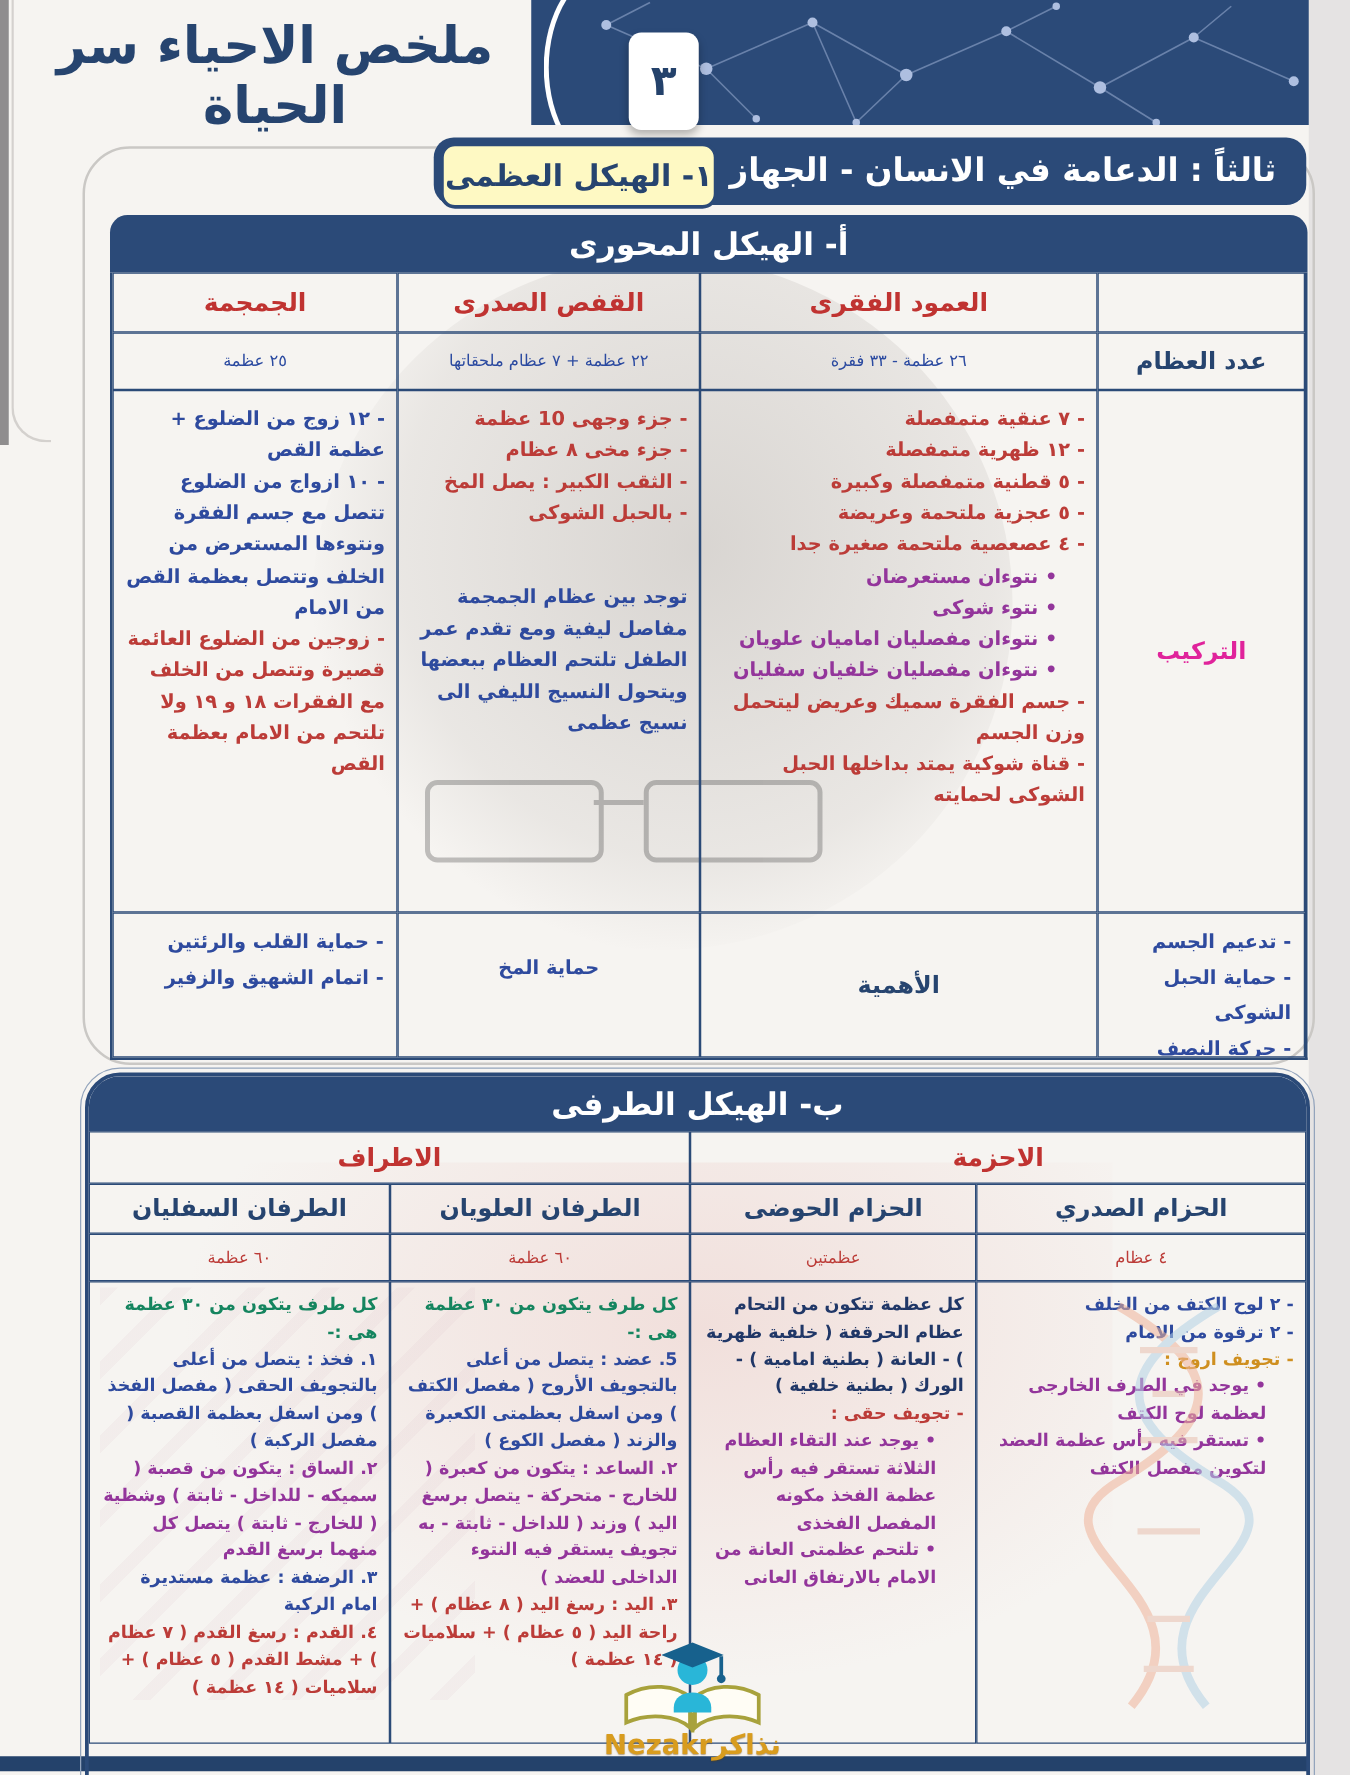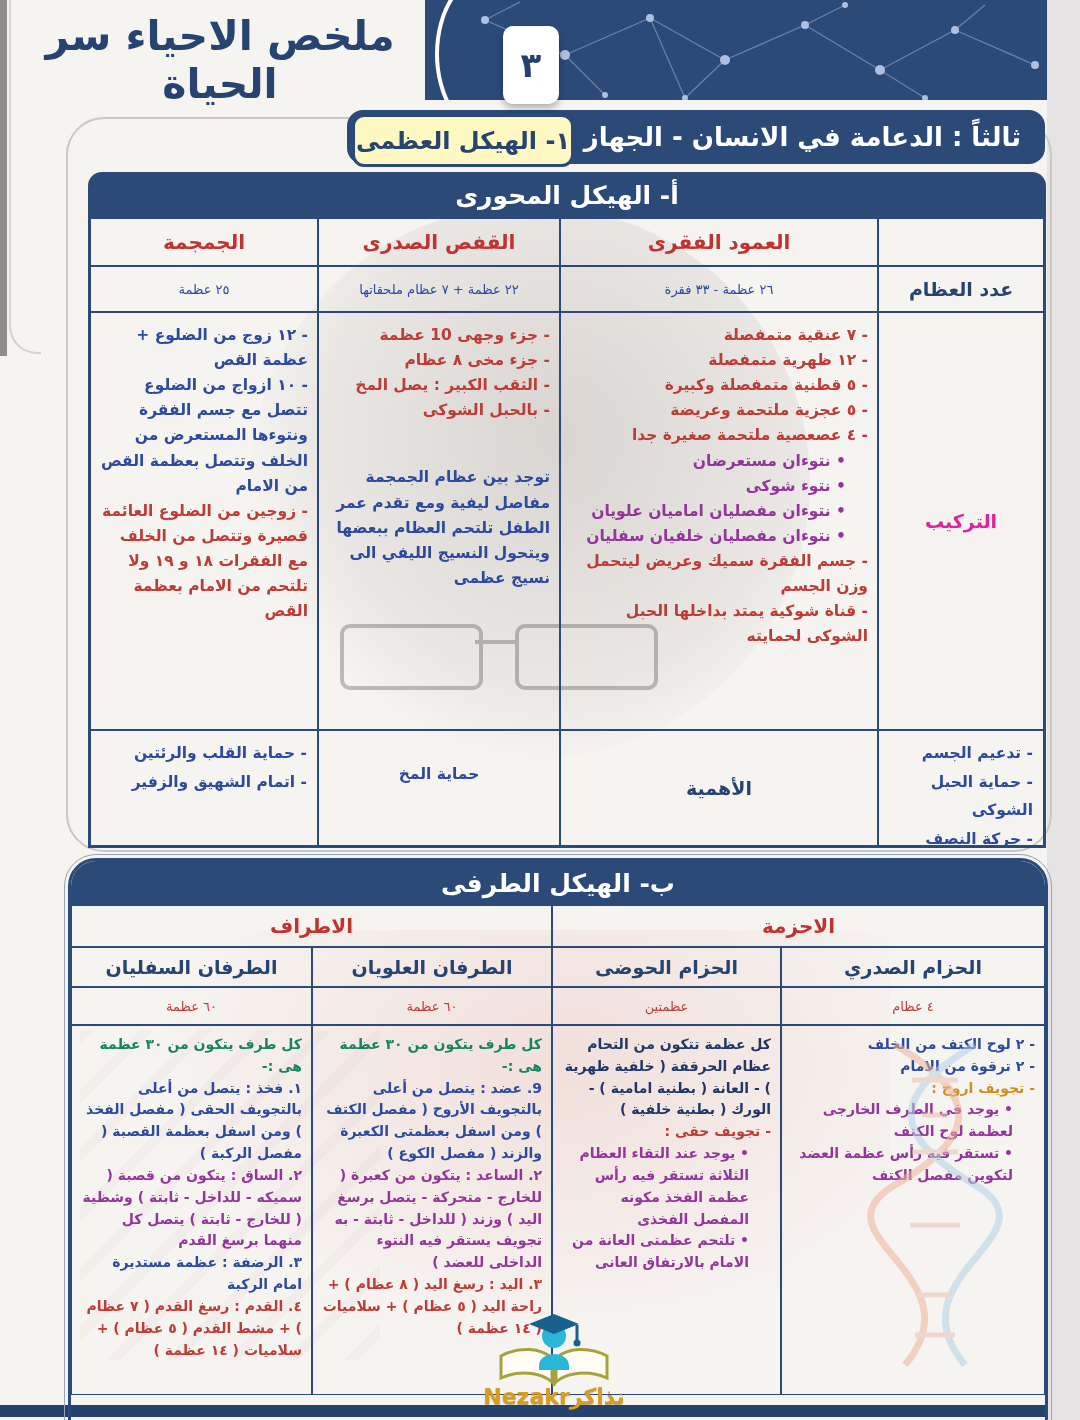--- a/index.html
+++ b/index.html
@@ -236,21 +236,21 @@
         <div class="ln t-purple indent">• تستقر فيه رأس عظمة العضد لتكوين مفصل الكتف</div>
       </div>
       <div class="c bcell">
         <div class="ln t-navy">كل عظمة تتكون من التحام عظام الحرقفة ( خلفية ظهرية ) - العانة ( بطنية امامية ) - الورك ( بطنية خلفية )</div>
         <div class="ln t-red">- تجويف حقى :</div>
         <div class="ln t-purple indent">• يوجد عند التقاء العظام الثلاثة تستقر فيه رأس عظمة الفخذ مكونه المفصل الفخذى</div>
         <div class="ln t-purple indent">• تلتحم عظمتى العانة من الامام بالارتفاق العانى</div>
       </div>
       <div class="c bcell">
         <div class="ln t-green">كل طرف يتكون من ٣٠ عظمة هى :-</div>
-        <div class="ln t-blue">9. عضد : يتصل من أعلى بالتجويف الأروح ( مفصل الكتف ) ومن اسفل بعظمتى الكعبرة والزند ( مفصل الكوع )</div>
+        <div class="ln t-blue">5. عضد : يتصل من أعلى بالتجويف الأروح ( مفصل الكتف ) ومن اسفل بعظمتى الكعبرة والزند ( مفصل الكوع )</div>
         <div class="ln t-purple">٢. الساعد : يتكون من كعبرة ( للخارج - متحركة - يتصل برسغ اليد ) وزند ( للداخل - ثابتة - به تجويف يستقر فيه النتوء الداخلى للعضد )</div>
         <div class="ln t-red">٣. اليد : رسغ اليد ( ٨ عظام ) + راحة اليد ( ٥ عظام ) + سلاميات ( ١٤ عظمة )</div>
       </div>
       <div class="c bcell">
         <div class="ln t-green">كل طرف يتكون من ٣٠ عظمة هى :-</div>
         <div class="ln t-blue">١. فخذ : يتصل من أعلى بالتجويف الحقى ( مفصل الفخذ ) ومن اسفل بعظمة القصبة ( مفصل الركبة )</div>
         <div class="ln t-purple">٢. الساق : يتكون من قصبة ( سميكه - للداخل - ثابتة ) وشظية ( للخارج - ثابتة ) يتصل كل منهما برسغ القدم</div>
         <div class="ln t-blue">٣. الرضفة : عظمة مستديرة امام الركبة</div>
         <div class="ln t-red">٤. القدم : رسغ القدم ( ٧ عظام ) + مشط القدم ( ٥ عظام ) + سلاميات ( ١٤ عظمة )</div>
       </div>

